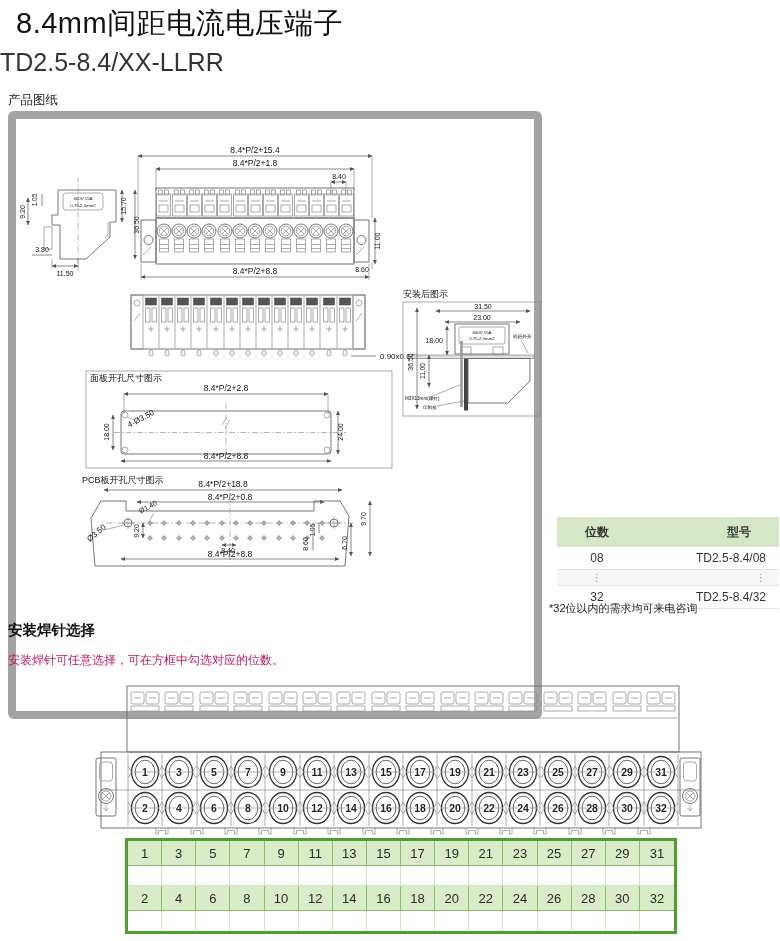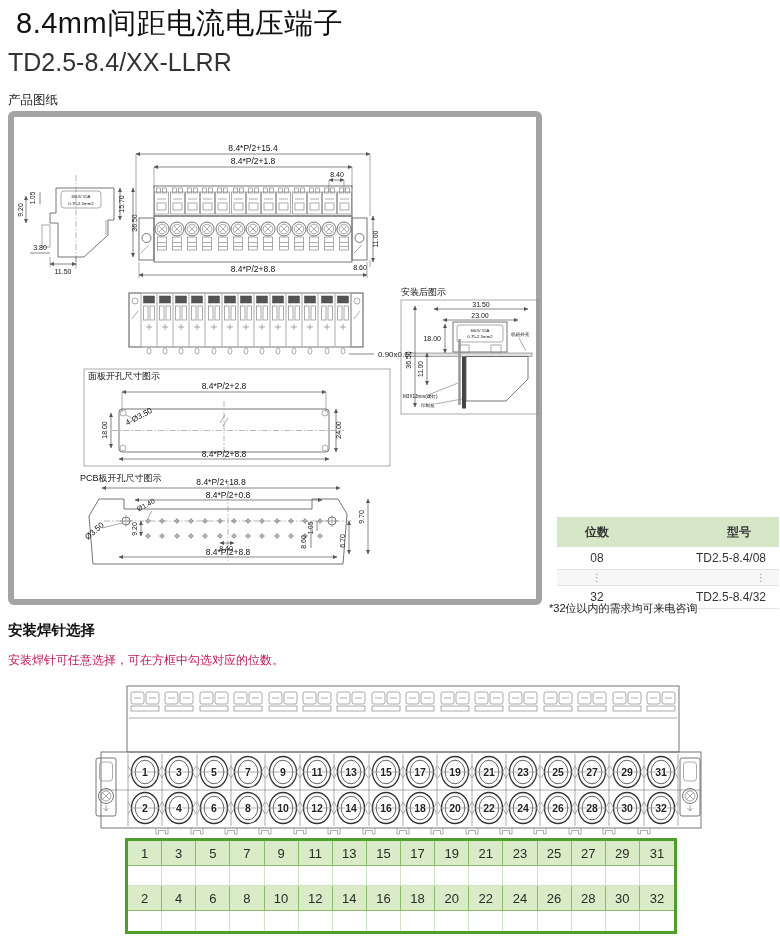--- a/index.html
+++ b/index.html
@@ -1,22 +1,22 @@
 <!DOCTYPE html>
 <html><head>
 <meta charset="utf-8">
 <style>
   html,body{margin:0;padding:0;background:#fff;}
   .page{position:relative;width:780px;height:941px;background:#fff;overflow:hidden;
         font-family:"Liberation Sans","DejaVu Sans",sans-serif;color:#1a1a1a;}
   .abs{position:absolute;}
   .title{left:16px;top:4px;font-size:29px;font-weight:400;letter-spacing:0.5px;color:#111;}
-  .subtitle{left:8px;top:48px;font-size:25px;font-weight:400;color:#333;}
+  .subtitle{left:0;top:48px;font-size:25px;font-weight:400;color:#333;}
   .seclabel{left:8px;top:92px;font-size:12.5px;font-weight:400;color:#222;}
-  .panel{left:8px;top:111px;width:534px;height:494px;border:6px solid #a3a3a3;border-radius:6px;background:#fff;box-sizing:border-box;padding-left:26px;}
+  .panel{left:8px;top:111px;width:534px;height:608px;border:8px solid #a3a3a3;border-radius:6px;background:#fff;box-sizing:border-box;padding-left:26px;}
   .panel svg{position:absolute;left:0;top:0;}
 
   
   .model-table{left:557px;top:517px;width:222px;font-size:12px;color:#333;}
   .mt-head{display:flex;background:#d5e7c6;height:30px;align-items:center;font-weight:700;}
   .mt-row{display:flex;height:22px;align-items:center;border-bottom:1px solid #e4e4e4;background:#fff;}
   .mt-row.dots{height:15px;color:#999;background:#f6f6f6;font-size:10px;}
   .c1{width:80px;text-align:center;}
   .c2{flex:1;text-align:right;padding-right:13px;}
   .mt-head .c2{padding-right:28px;}

